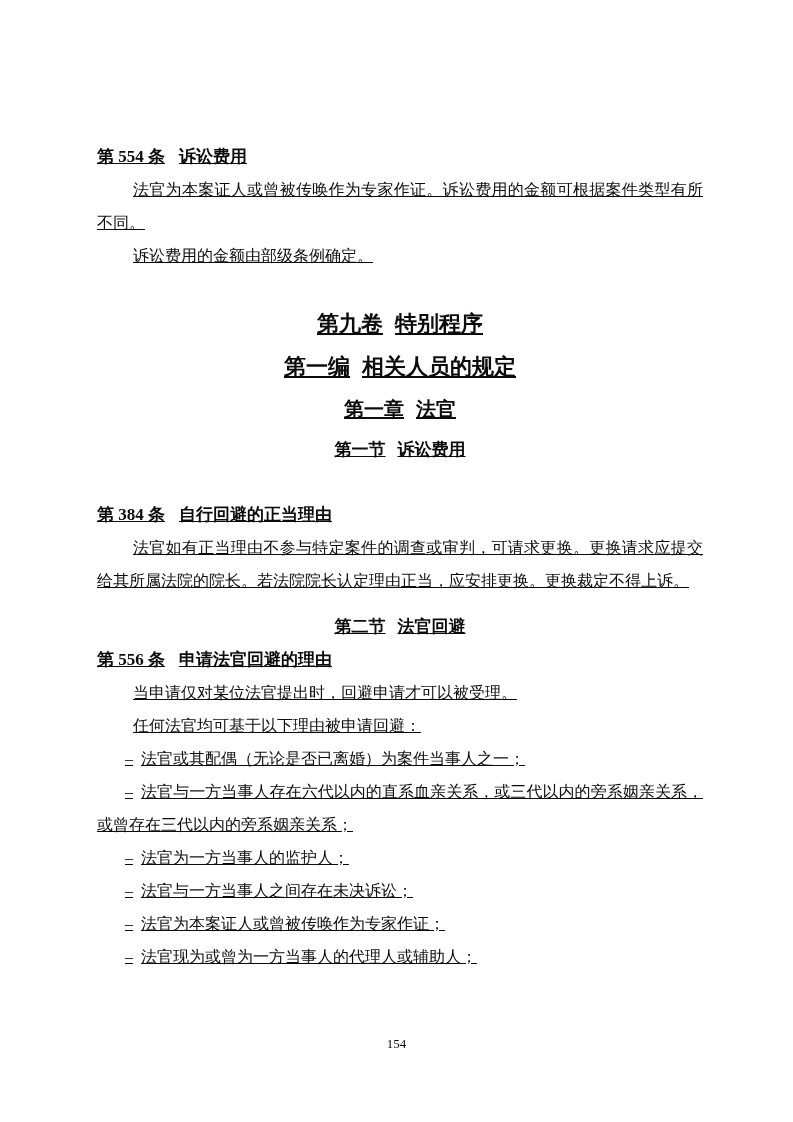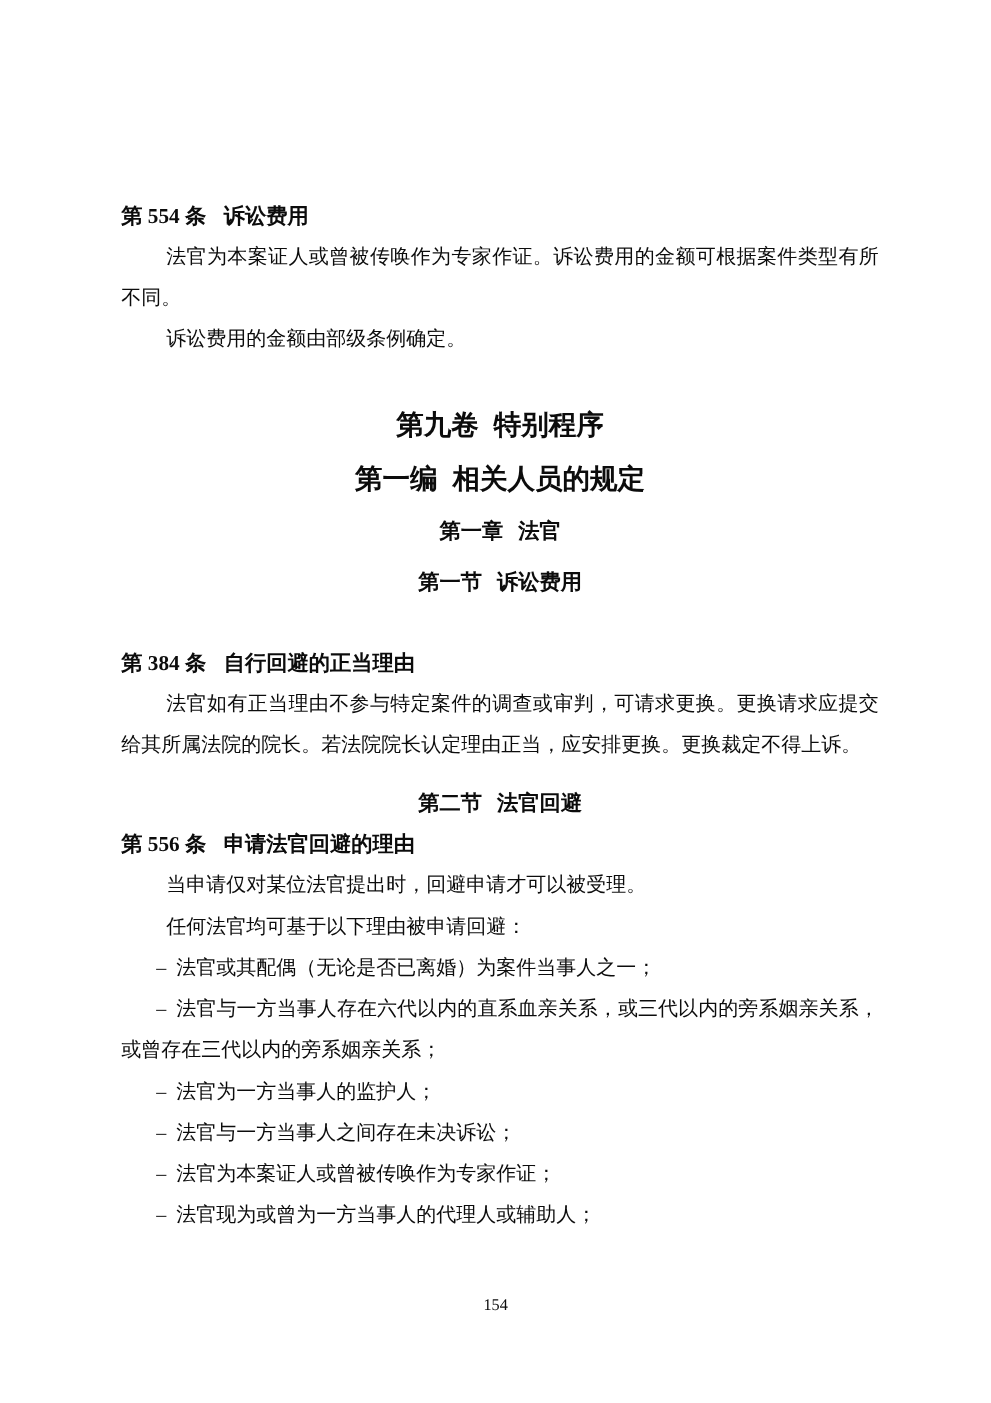--- a/index.html
+++ b/index.html
@@ -11,22 +11,23 @@
     width: 793px;
     height: 1122px;
     position: relative;
     font-family: "Liberation Serif", "DejaVu Serif", serif;
     color: #0c0c0c;
     overflow: hidden;
   }
   .content {
     position: absolute;
     left: 97px;
-    top: 156px;
+    top: 140px;
     width: 606px;
+    text-decoration: underline;
   }
   .para {
     margin: 0;
     font-size: 16px;
     line-height: 33px;
     text-align: justify;
   }
   .para.indent {
     text-indent: 36px;
   }
@@ -49,21 +50,21 @@
   }
   .h-part {
     margin: 0;
     font-size: 22px;
     font-weight: bold;
     line-height: 43px;
     text-align: center;
   }
   .h-chapter {
     margin: 0;
-    font-size: 17px;
+    font-size: 20px;
     font-weight: bold;
     line-height: 42px;
     text-align: center;
   }
   .h-section {
     margin: 0;
     font-size: 17px;
     font-weight: bold;
     line-height: 40px;
     text-align: center;

